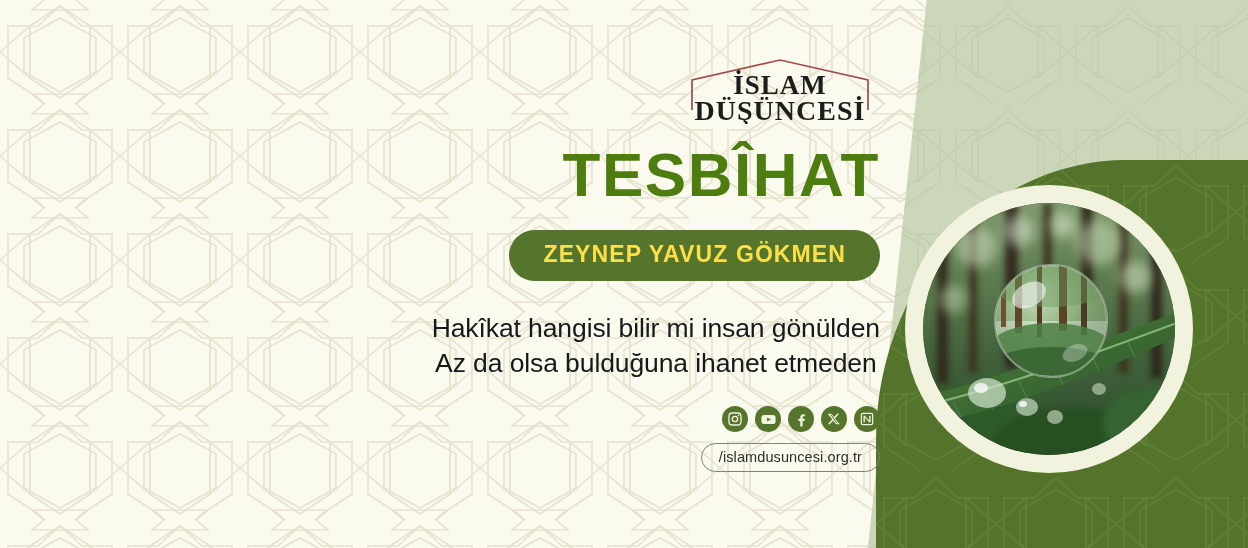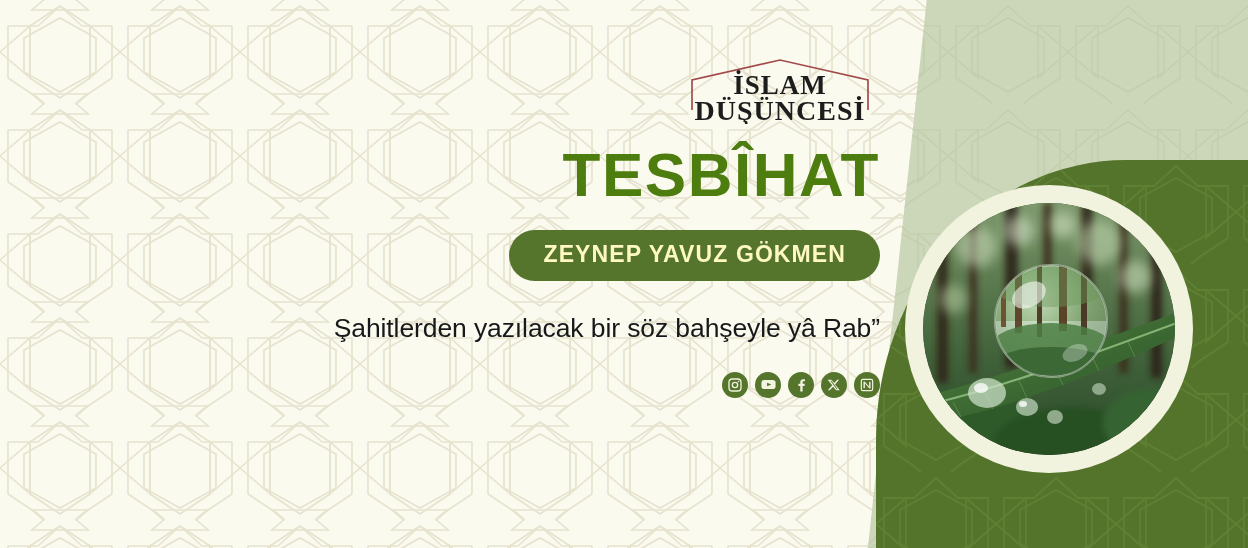--- a/index.html
+++ b/index.html
@@ -107,21 +107,21 @@
     font-weight: bold;
     letter-spacing: 1.5px;
     color: #4d7c0f;
     font-family: "Liberation Sans", sans-serif;
   }
 
   
   .author-badge {
     margin-top: 24px;
     background: #55742C;
-    color: #fef9c3;
+    color: #fde047;
     border-radius: 999px;
     padding: 11px 34px 13px;
     font-size: 23px;
     font-weight: bold;
     letter-spacing: 1.1px;
     white-space: nowrap;
   }
 
   
   .poem {
@@ -350,21 +350,22 @@
         <text x="100" y="36" text-anchor="middle" font-family="Liberation Serif, serif" font-size="27" font-weight="bold" letter-spacing="1" fill="#1D1D1D">İSLAM</text>
         <text x="100" y="62" text-anchor="middle" font-family="Liberation Serif, serif" font-size="28" font-weight="bold" letter-spacing="1" fill="#1D1D1D">DÜŞÜNCESİ</text>
       </svg>
     </div>
 
     <div class="title">TESBÎHAT</div>
 
     <div class="author-badge">ZEYNEP YAVUZ GÖKMEN</div>
 
     <div class="poem">
-      <span class="line">Şahitlerden yazılacak bir söz bahşeyle yâ Rab”</span>
+      <span class="line">Hakîkat hangisi bilir mi insan gönülden</span>
+      <span class="line">Az da olsa bulduğuna ihanet etmeden</span>
     </div>
 
     <div class="social-row">
 
       <div class="social-icon">
         <svg width="16" height="16" viewBox="0 0 24 24" fill="none" stroke="#F3F4E0" stroke-width="2">
           <rect x="3" y="3" width="18" height="18" rx="5"></rect>
           <circle cx="12" cy="12" r="4"></circle>
           <circle cx="17.2" cy="6.8" r="1.2" fill="#F3F4E0" stroke="none"></circle>
         </svg>
@@ -395,15 +396,16 @@
         <svg width="16" height="16" viewBox="0 0 24 24">
           <rect x="3.5" y="3.5" width="17" height="17" rx="2.4" fill="none" stroke="#F3F4E0" stroke-width="1.8"></rect>
           <rect x="6.7" y="7.3" width="2.1" height="9.4" fill="#F3F4E0"></rect>
           <rect x="15.2" y="7.3" width="2.1" height="9.4" fill="#F3F4E0"></rect>
           <polygon points="6.7,7.3 8.8,7.3 17.3,16.7 15.2,16.7" fill="#F3F4E0"></polygon>
         </svg>
       </div>
 
     </div>
 
+    <div class="url-pill">/islamdusuncesi.org.tr</div>
 
   </div>
 </div>
 
 </body></html>

